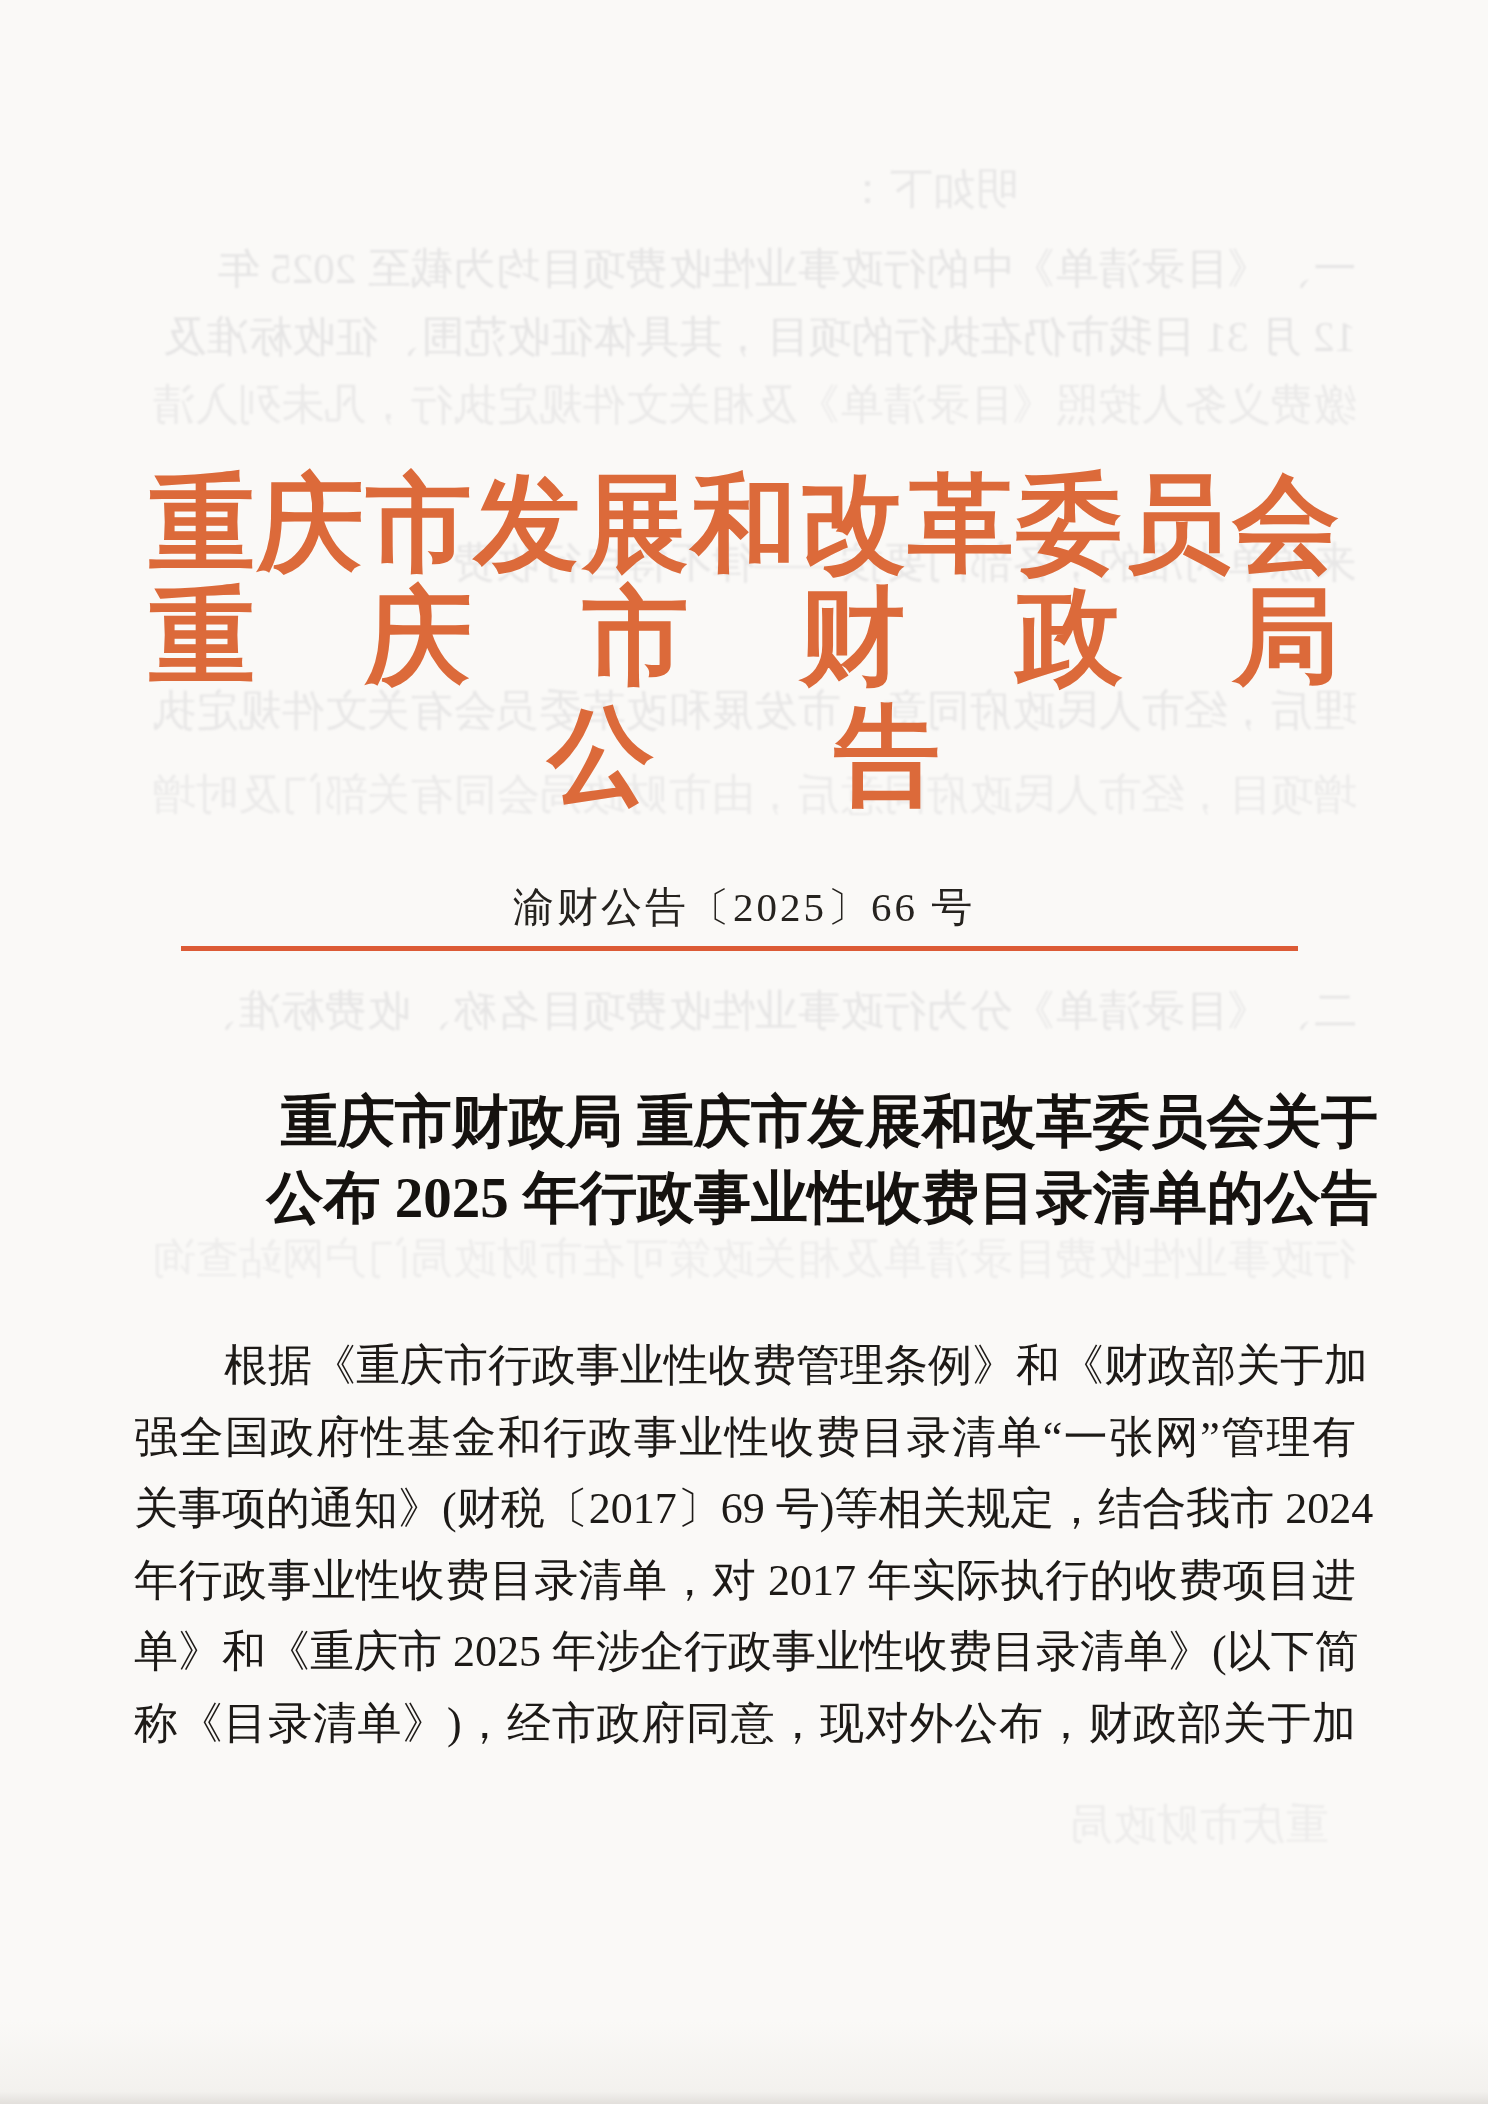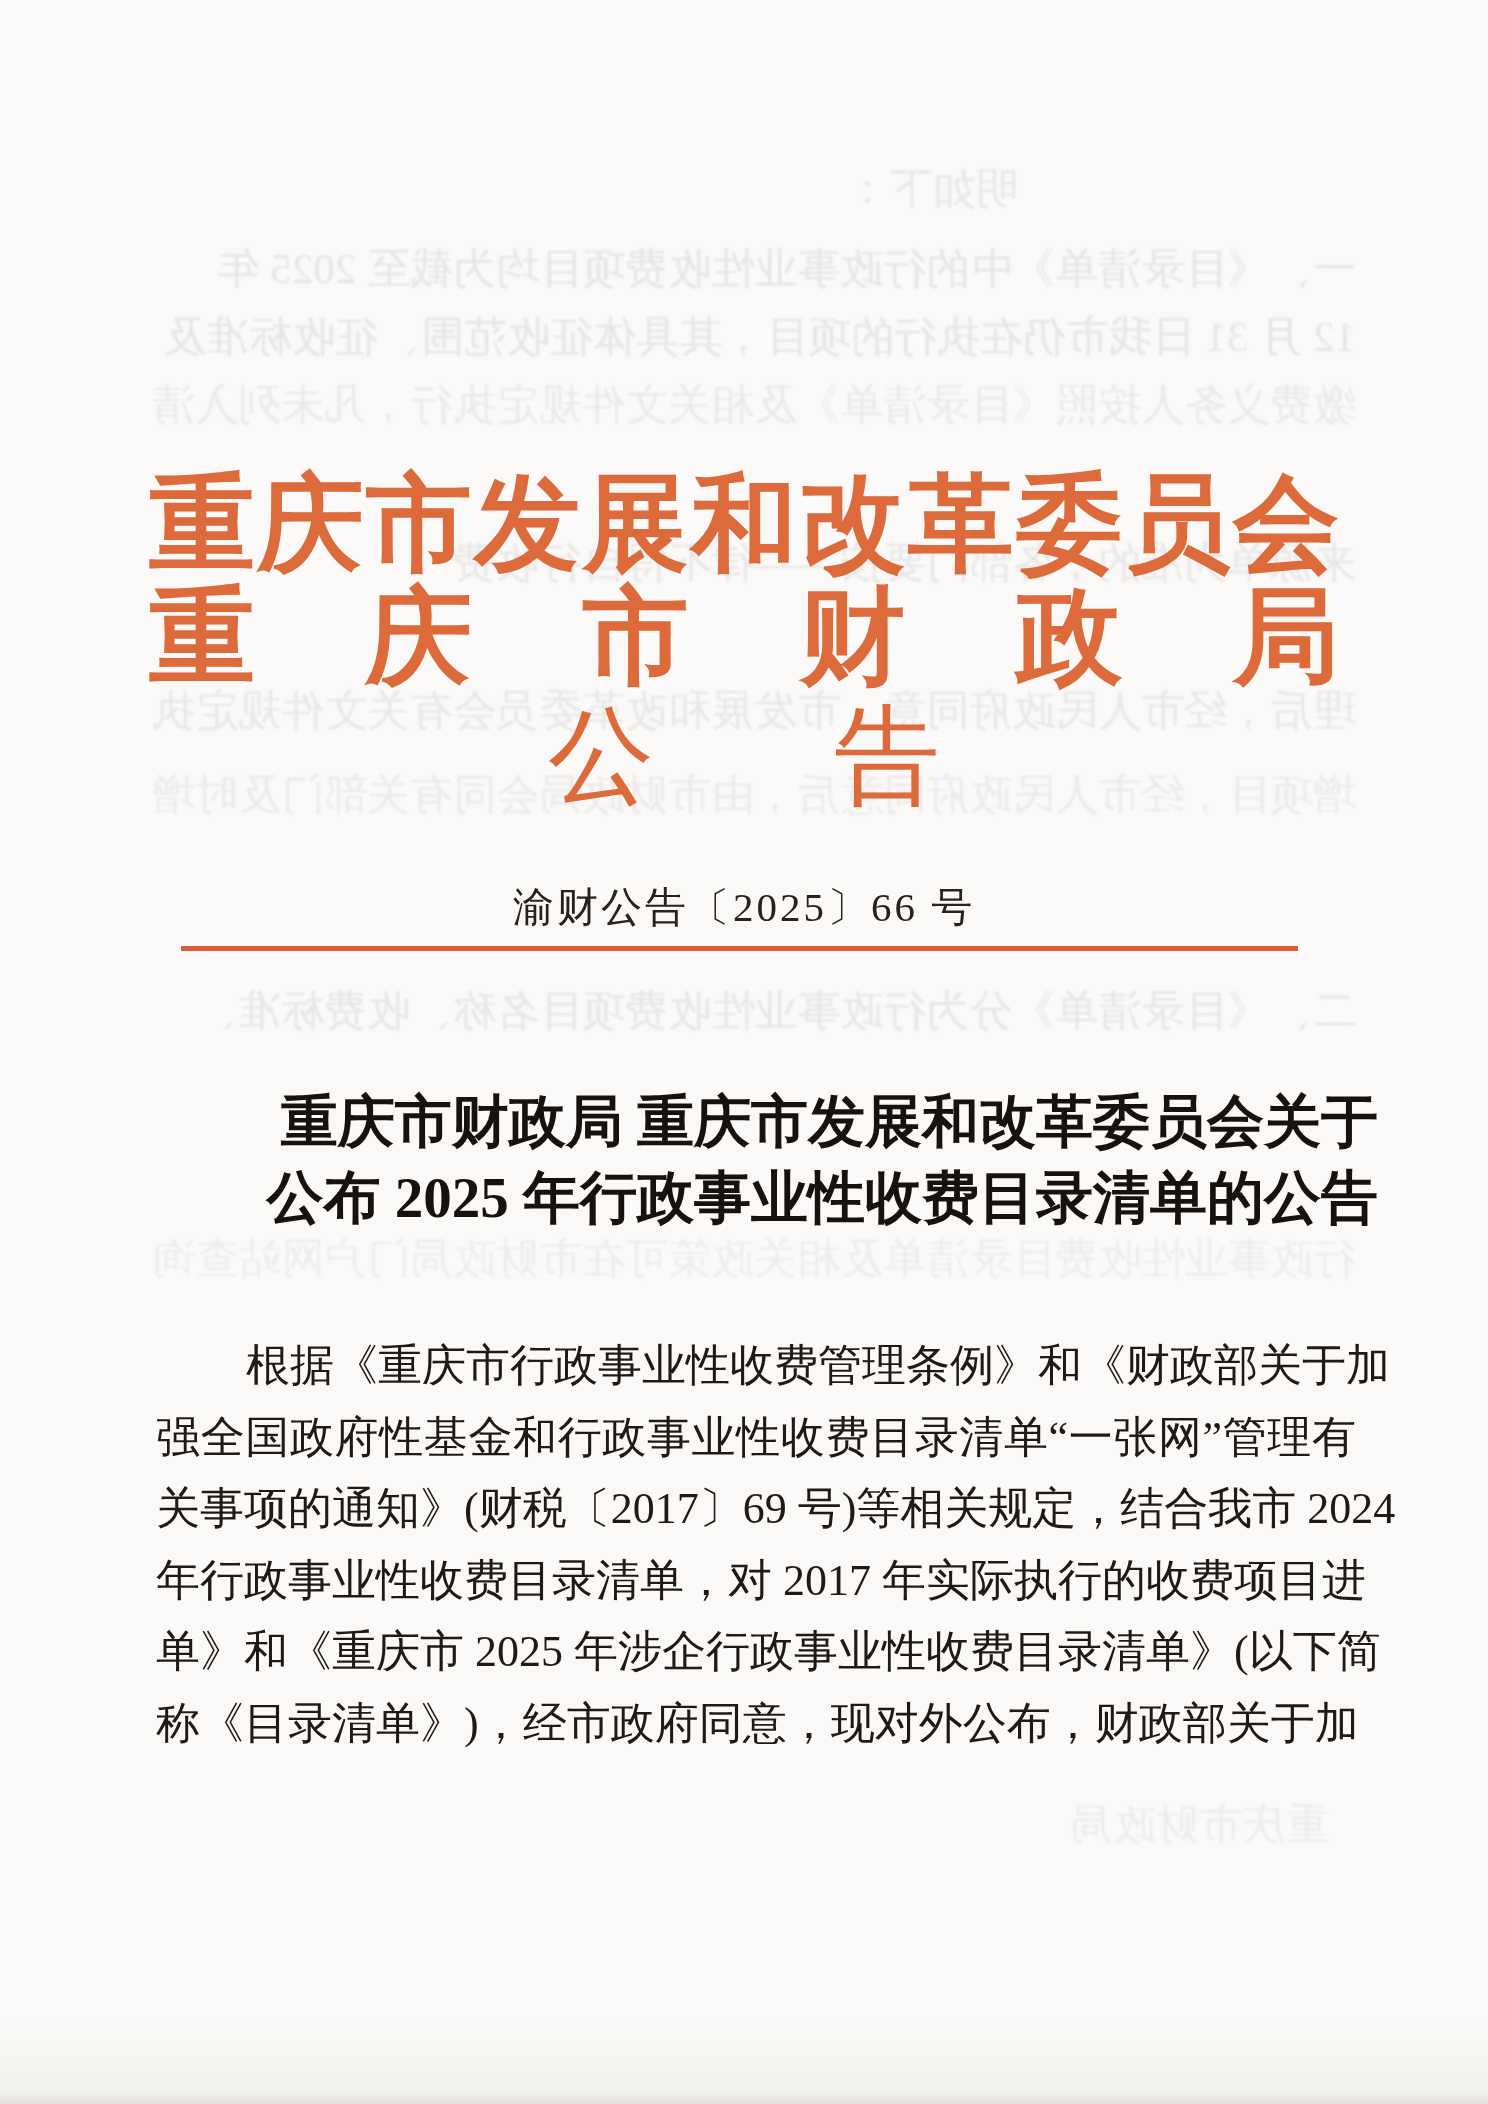--- a/index.html
+++ b/index.html
@@ -60,21 +60,21 @@
     text-align: justify;
     text-align-last: justify;
     white-space: nowrap;
     display: block;
   }
   .announce-word {
     width: 392px;
     margin: 6px auto 0 auto;
     font-size: 106px;
     line-height: 113px;
-    font-weight: normal;
+    font-weight: bold;
     color: #dc6a3a;
     text-align: justify;
     text-align-last: justify;
     white-space: nowrap;
   }
 
   
   .doc-number {
     position: absolute;
     top: 882px;
@@ -118,21 +118,20 @@
     left: 134px;
     width: 1222px;
     color: #1d1a17;
   }
   .body-line {
     font-size: 44px;
     line-height: 71.5px;
     text-align: justify;
     text-align-last: justify;
     white-space: nowrap;
-    margin-left: 22px;
   }
   .body-line.indent { padding-left: 90px; }
 </style>
 </head>
 <body>
 
 <div class="page">
 
   <div>
     <div class="bleed-line b0">明如下：</div>

